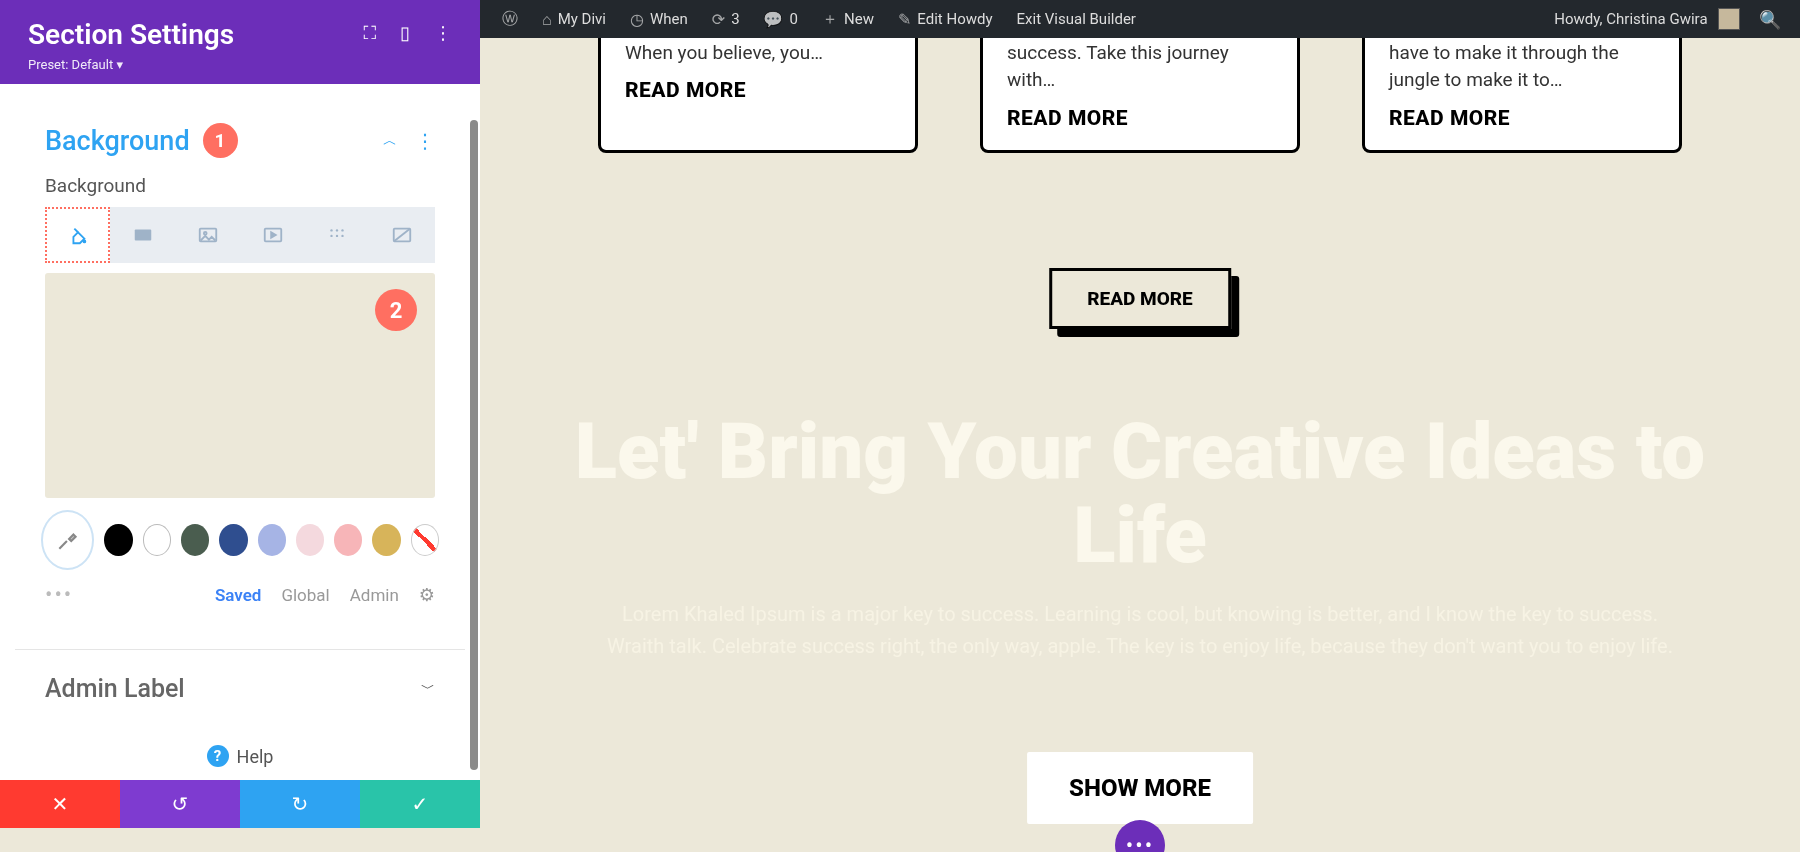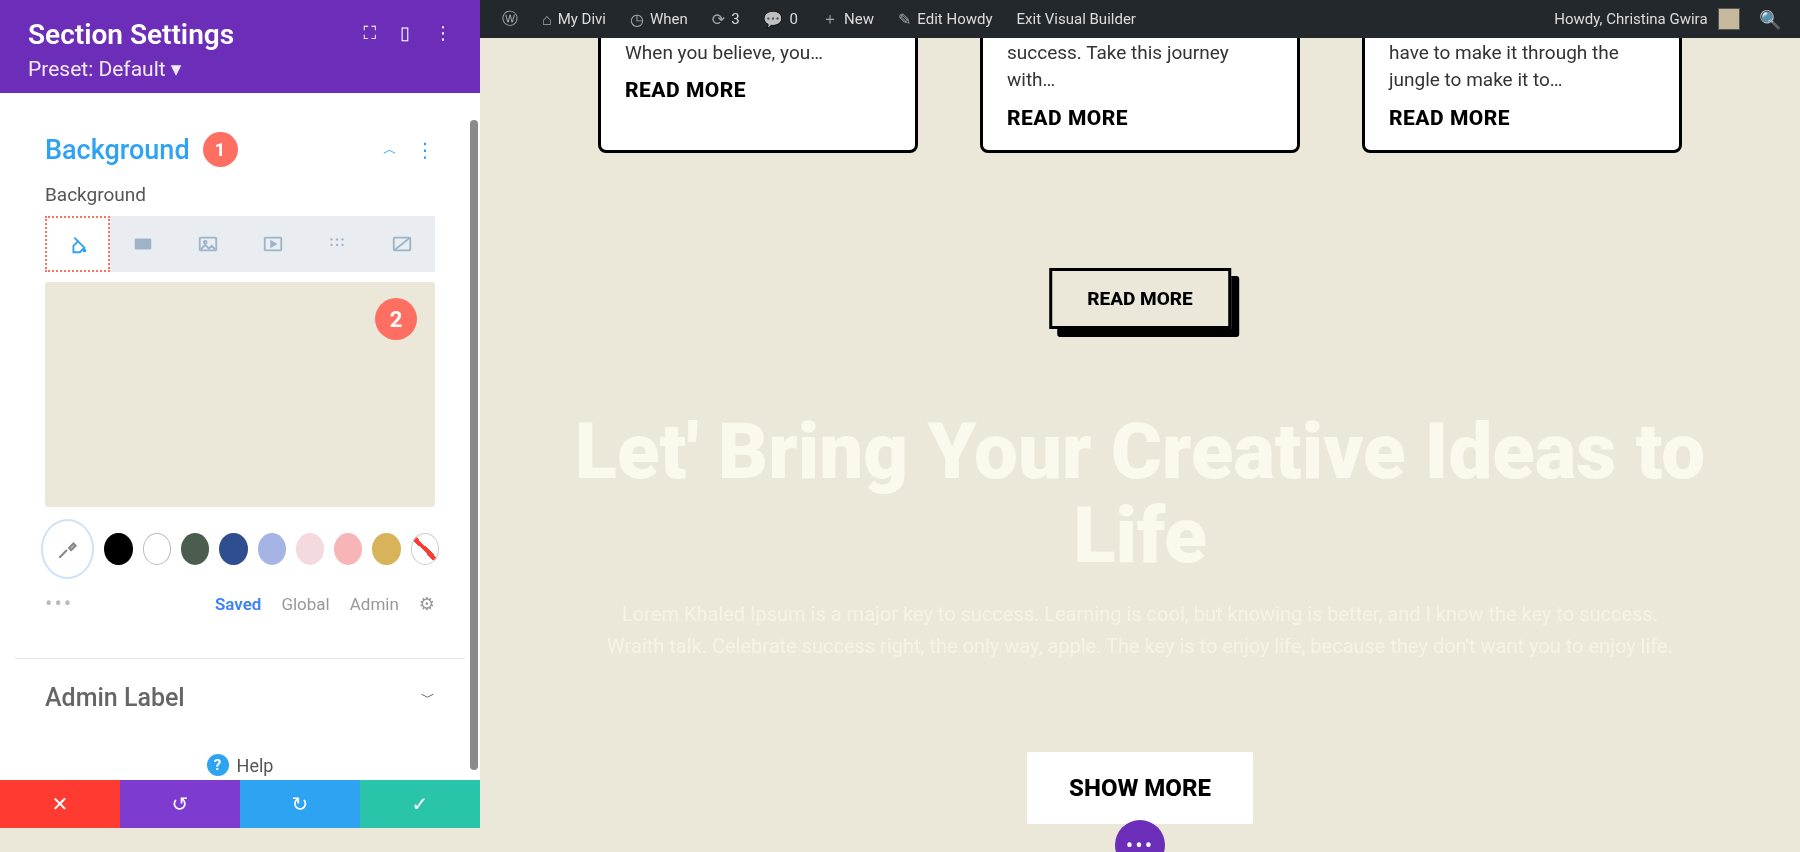--- a/index.html
+++ b/index.html
@@ -2,21 +2,21 @@
 <html><head>
 <meta charset="utf-8">
 <style>
   * { box-sizing: border-box; margin: 0; padding: 0; }
   body { font-family: -apple-system, "Segoe UI", Roboto, Arial, sans-serif; width: 1800px; height: 852px; overflow: hidden; background: #ece8d9; }
 
   
   .sidebar { position: absolute; left: 0; top: 0; width: 480px; height: 828px; background: #ffffff; display: flex; flex-direction: column; }
   .sb-header { background: #6c2eb9; color: #fff; padding: 18px 28px 12px 28px; position: relative; }
   .sb-title { font-size: 28px; font-weight: 600; margin-bottom: 6px; }
-  .sb-preset { font-size: 21px; opacity: .9; cursor: pointer; }
+  .sb-preset { font-size: 13px; opacity: .9; cursor: pointer; }
   .sb-header-icons { position: absolute; right: 28px; top: 22px; display: flex; gap: 24px; }
   .sb-header-icons span { cursor: pointer; font-size: 18px; }
 
   .sb-tabs { display: flex; background: #a47fe0; }
   .sb-tab { flex: 1; text-align: center; padding: 16px 0; font-size: 19px; font-weight: 500; color: #fff; cursor: pointer; }
   .sb-tab.active { background: #7e3bd0; }
 
   .sb-body { flex: 1; overflow-y: auto; padding: 15px; position: relative; }
 
   .section-head { display: flex; align-items: center; padding: 24px 30px 6px 30px; }

